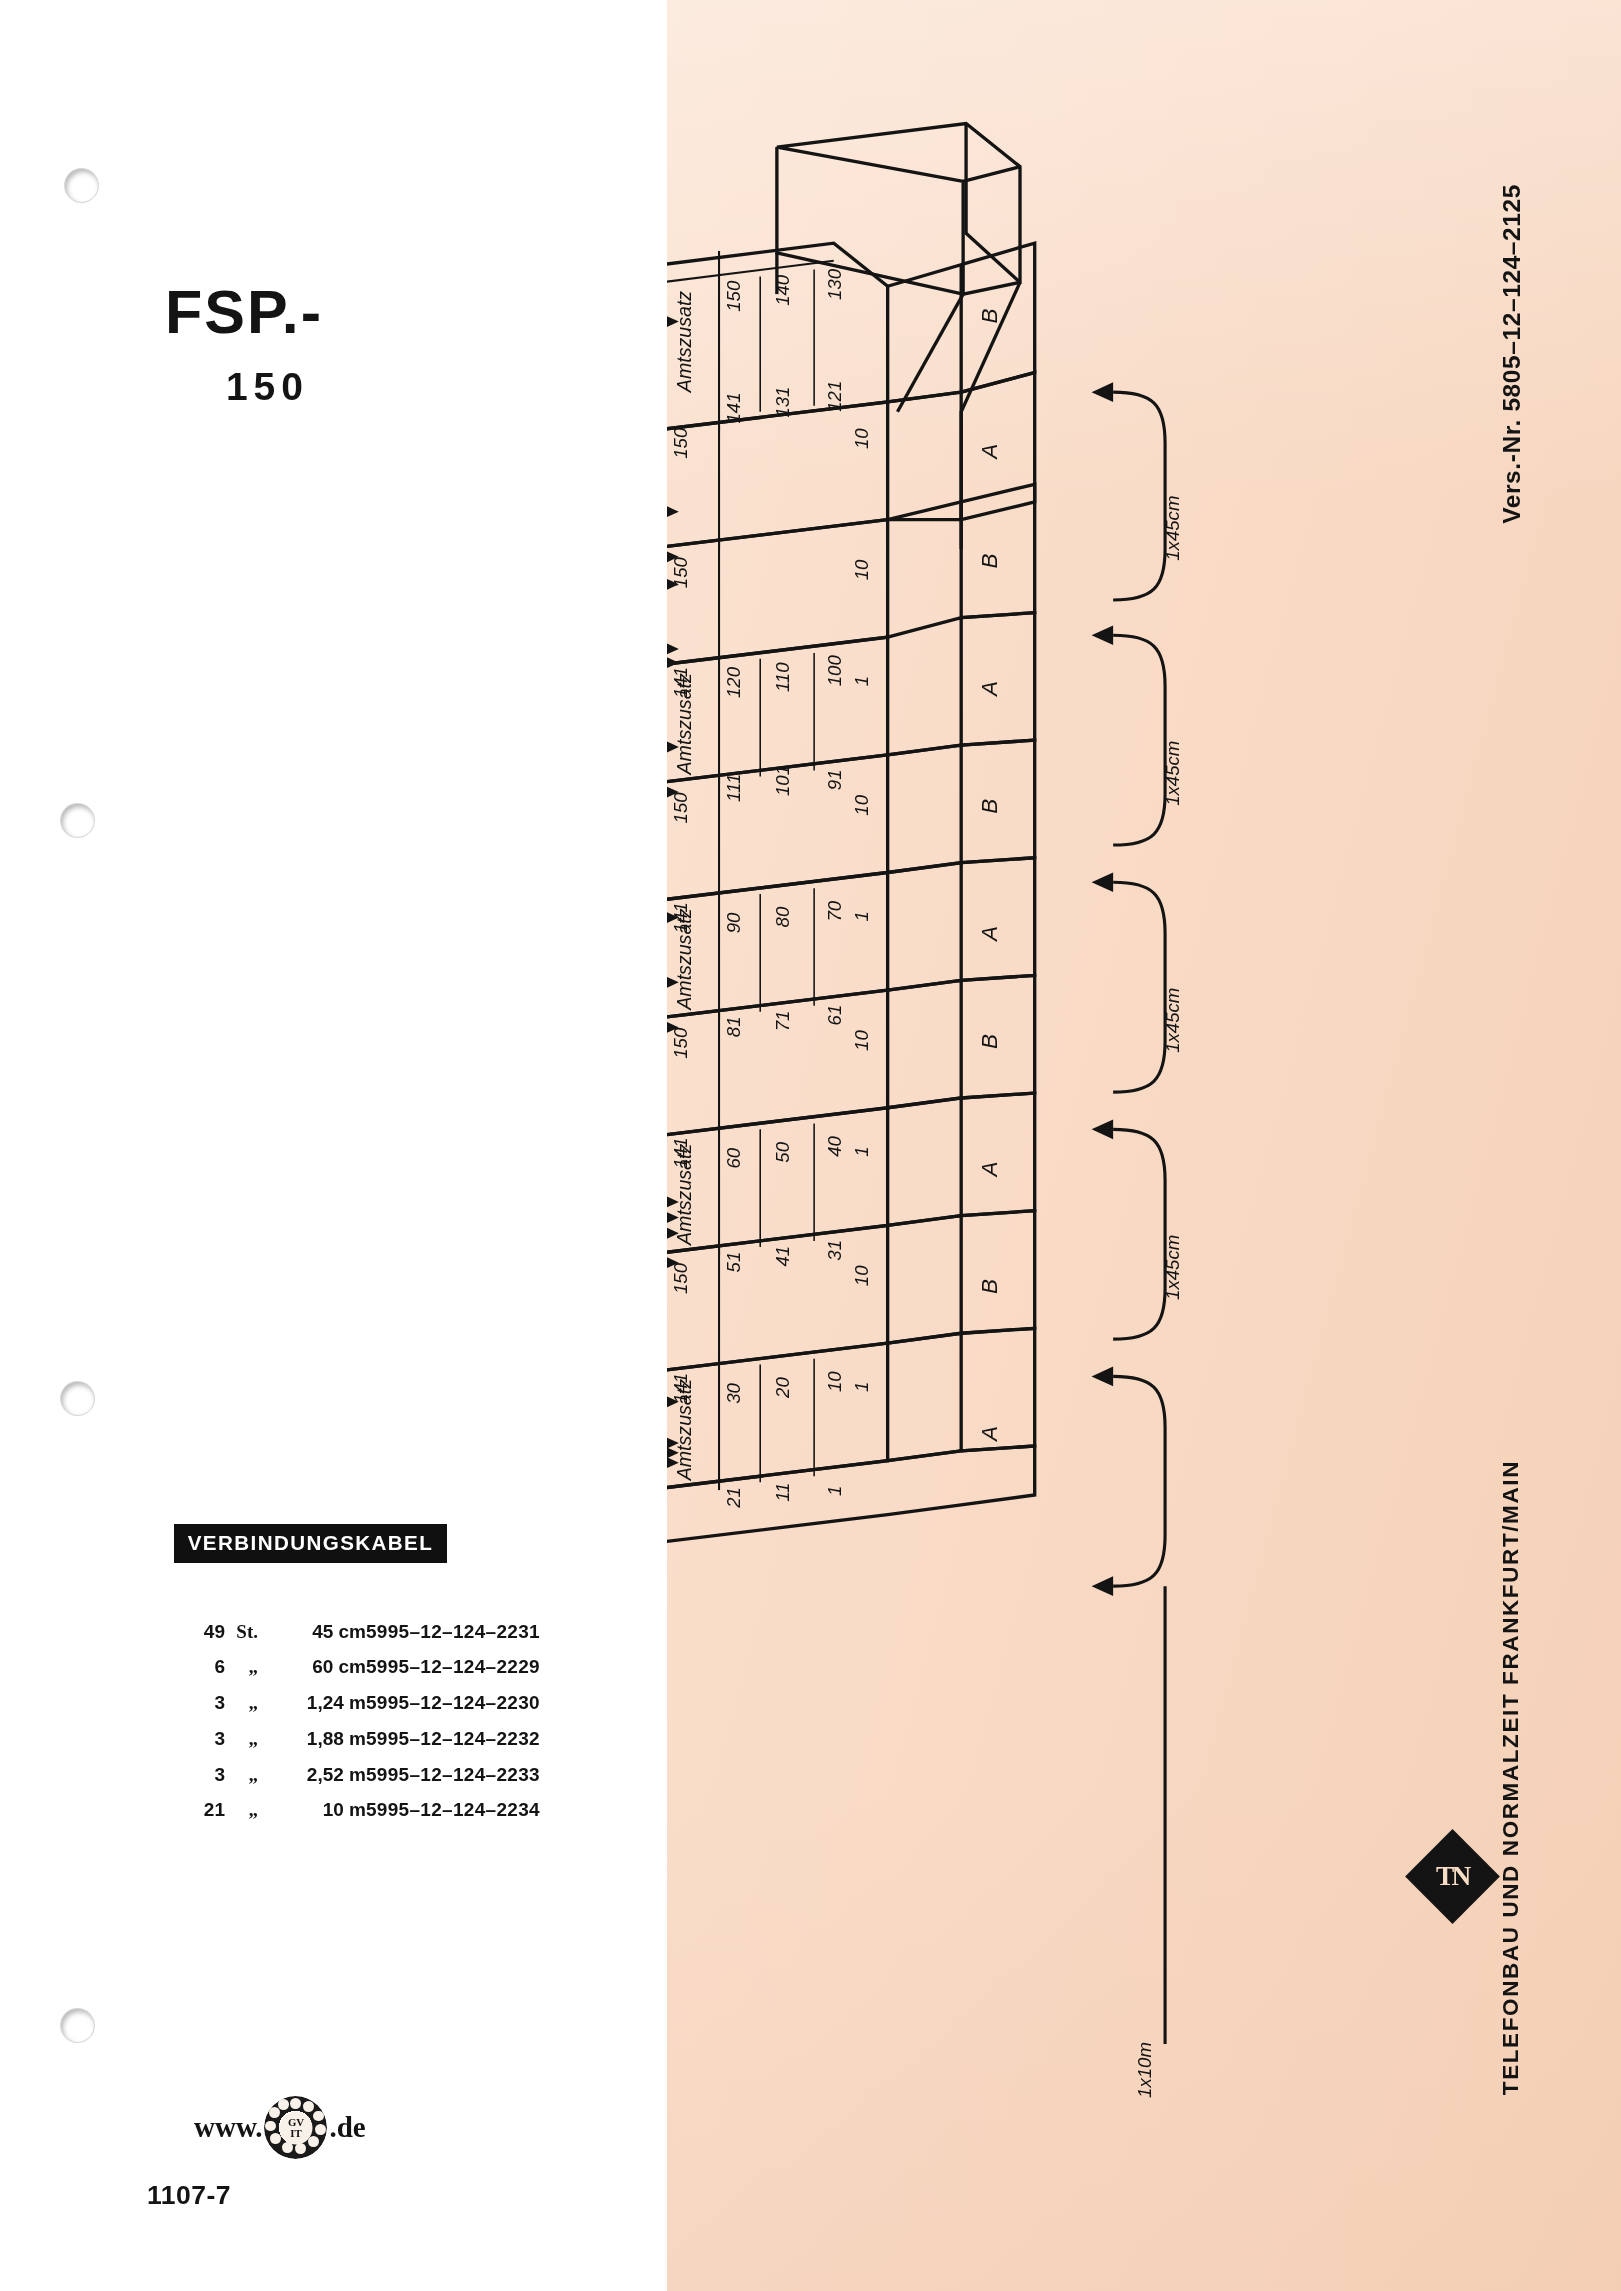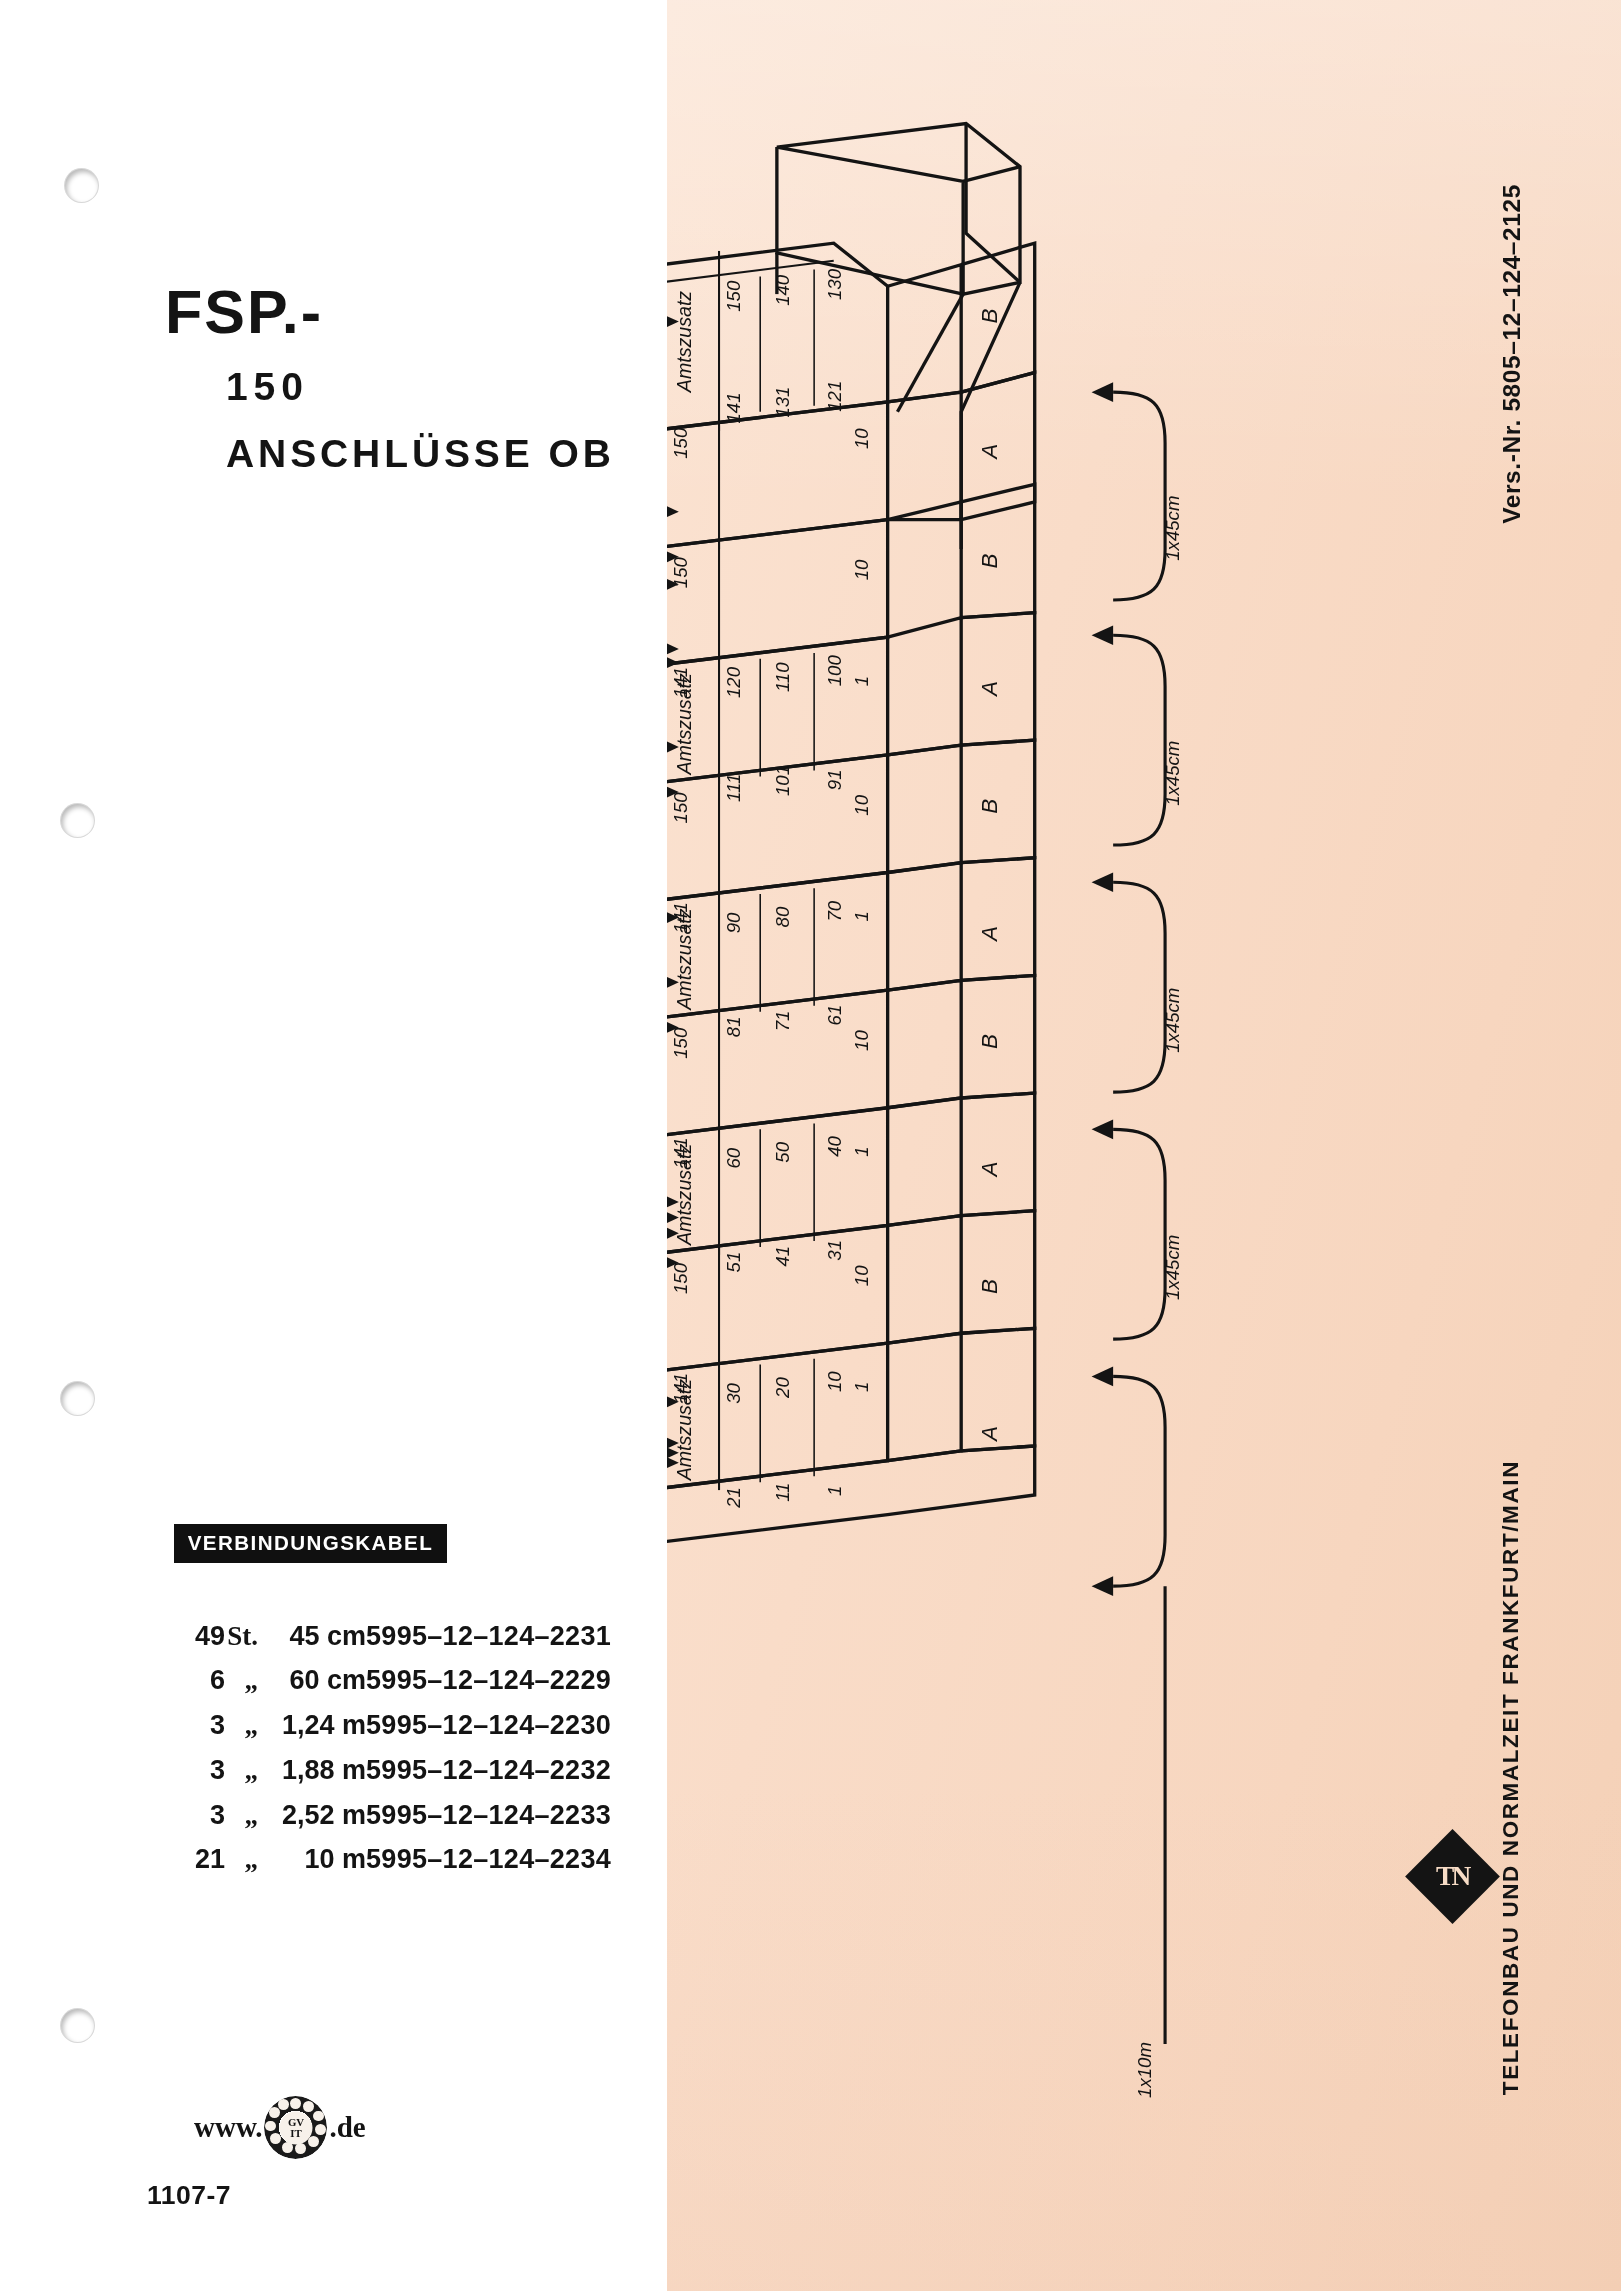--- a/index.html
+++ b/index.html
@@ -40,21 +40,21 @@
   .t-num{font-size:39px;font-weight:600;letter-spacing:5.9px;margin-left:61px;margin-top:21.6px;}
   .t-ans{font-size:39px;font-weight:600;letter-spacing:3.9px;margin-left:61px;margin-top:23.5px;}
 
   
   #cable-section{position:absolute;left:174px;top:1524px;width:470px;}
   #cable-header{
     display:inline-block;background:#101010;color:#ffffff;
     font-size:20.6px;font-weight:bold;letter-spacing:1.4px;
     padding:6.9px 13.7px 7.8px 13.7px;
   }
-  #cable-table{margin-top:51px;font-size:27px;font-weight:bold;border-collapse:collapse;}
+  #cable-table{margin-top:51px;font-size:19px;font-weight:bold;border-collapse:collapse;}
   #cable-table td{padding:6.9px 0;white-space:nowrap;}
   .c-qty{text-align:right;width:51px;}
   .c-unit{text-align:right;width:33px;font-family:Liberation Serif, serif;}
   .c-len{text-align:right;width:108px;padding-right:5.9px;}
   .c-pn{text-align:left;padding-left:31px;letter-spacing:0.3px;}
 
   
   #watermark{position:absolute;left:194px;top:2096px;display:flex;align-items:center;font-family:Liberation Serif, serif;}
   #wm-pre,#wm-post{font-size:29px;font-weight:bold;}
   #wm-dial{position:relative;width:63px;height:63px;margin:0 2px;}
@@ -115,21 +115,20 @@
   <div id="right-panel"></div>
 
   <div class="hole h1"></div>
   <div class="hole h2"></div>
   <div class="hole h3"></div>
   <div class="hole h4"></div>
 
   <div id="title-block">
     <div class="t-fsp">FSP.-</div>
     <div class="t-num">150</div>
-    <div class="t-ans">ANSCHLÜSSE OB</div>
   </div>
 
   <div id="cable-section">
     <div id="cable-header">VERBINDUNGSKABEL</div>
     <table id="cable-table">
       <tbody>
         <tr>
           <td class="c-qty">49</td>
           <td class="c-unit">St.</td>
           <td class="c-len">45 cm</td>

